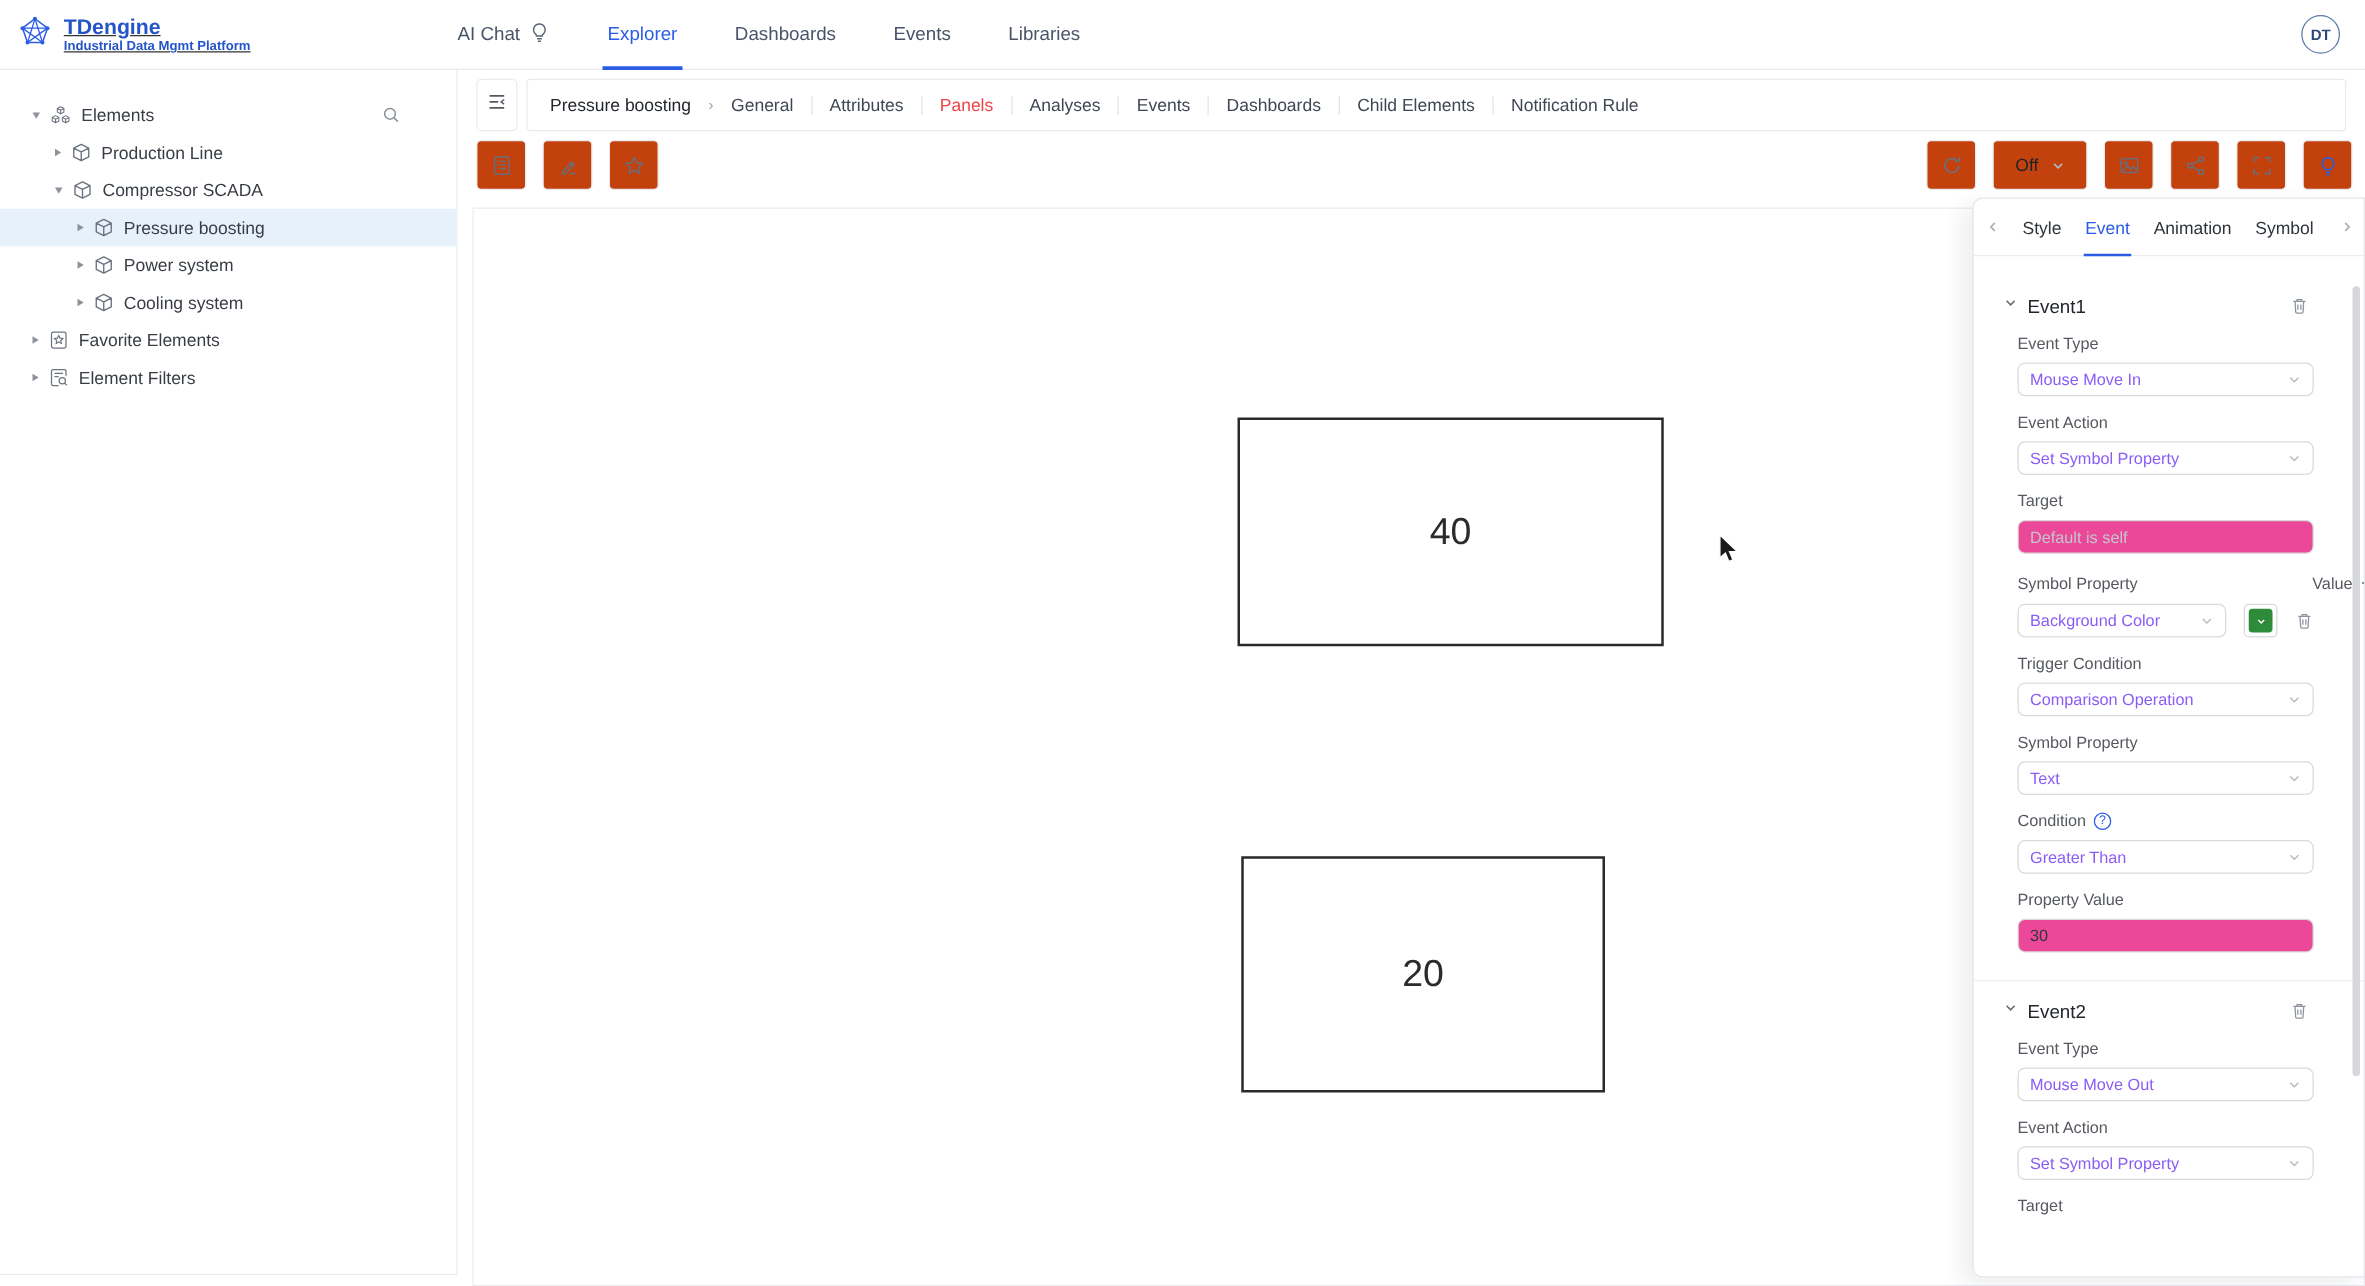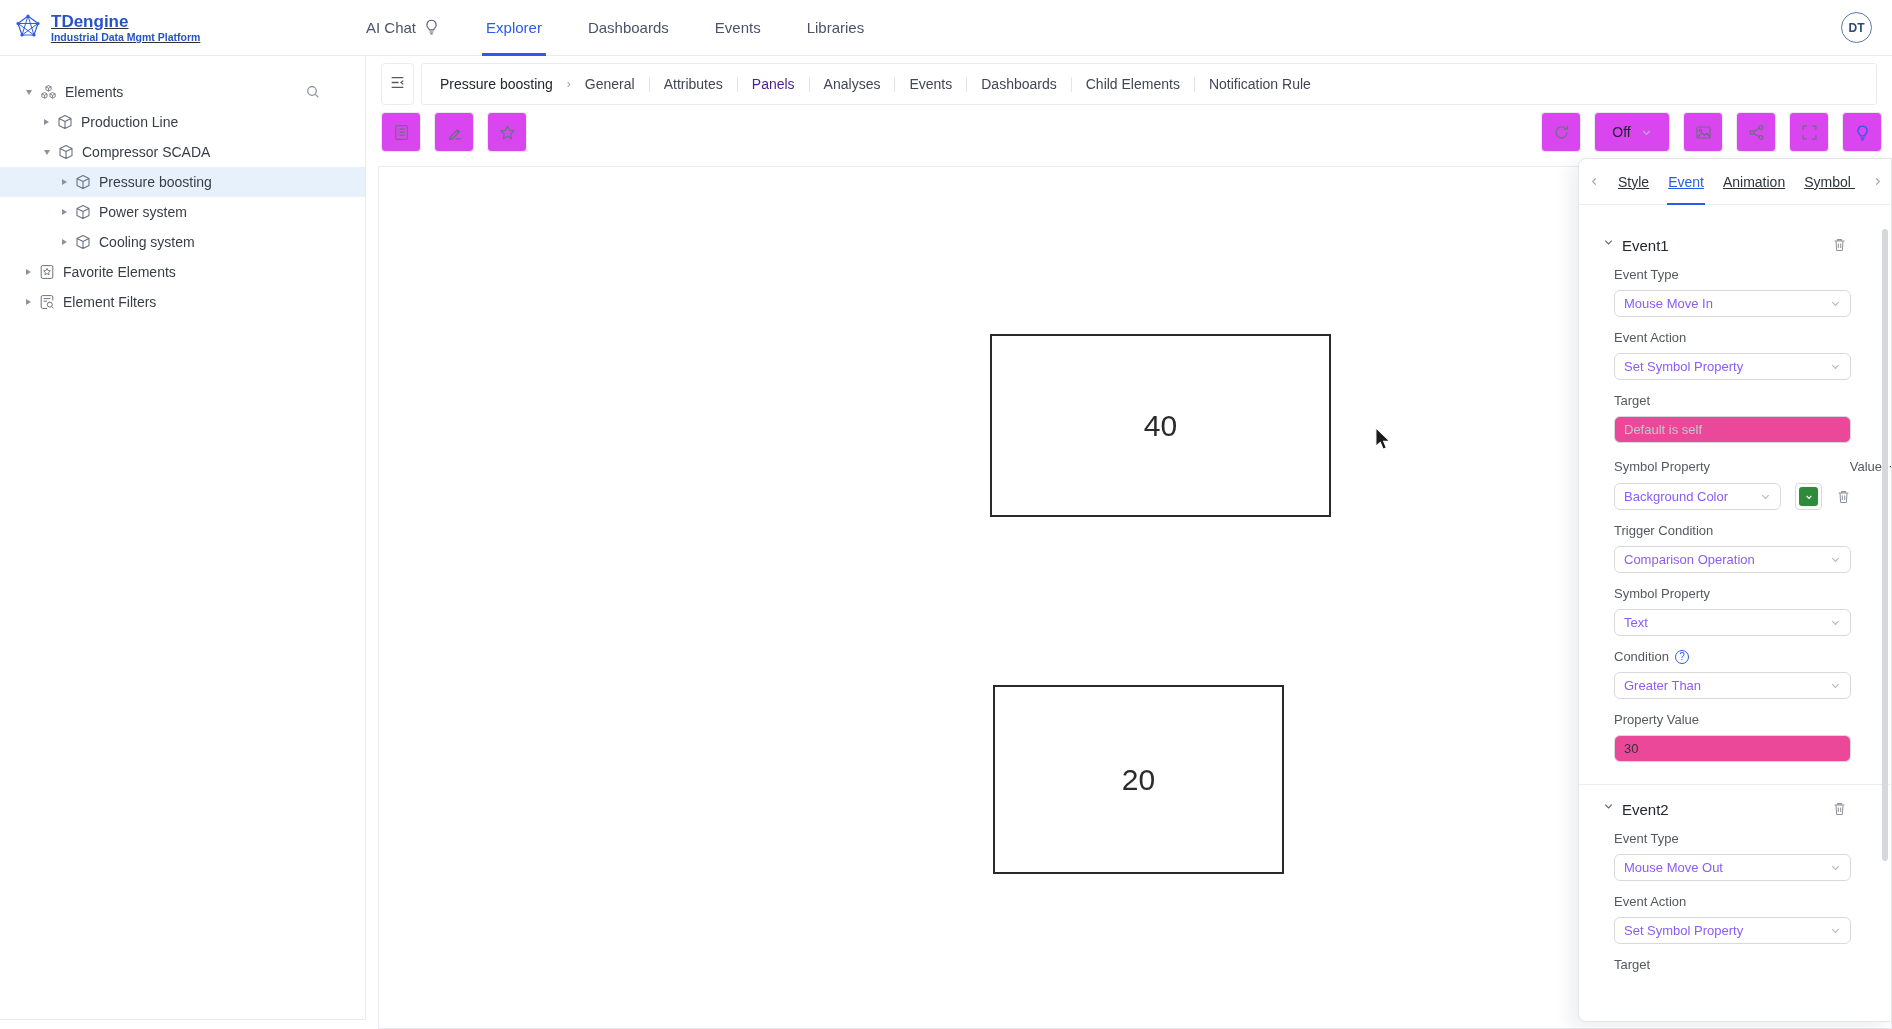--- a/index.html
+++ b/index.html
@@ -35,45 +35,45 @@
   .row-search { margin-left:auto; margin-right:44px; display:flex; cursor:pointer; }
 
   
   .crumb-btn { position:absolute; left:381px; top:63px; width:33px; height:42px; border:1px solid #e9ebef;
                border-radius:4px; display:flex; align-items:center; justify-content:center; cursor:pointer; background:#fff; }
   .crumbs { position:absolute; left:421px; top:63px; width:1456px; height:42px; border:1px solid #e9ebef; border-radius:3px;
             display:flex; align-items:center; gap:14px; padding:0 18px; font-size:14px; color:#3f4754; background:#fff; }
   .crumb-title { color:#22262d; font-weight:500; cursor:pointer; }
   .crumb-sep { color:#9ba1ab; font-size:12px; }
   .crumb-tab { cursor:pointer; white-space:nowrap; }
-  .crumb-tab.active { color:#4c1d95; }
+  .crumb-tab.active { color:#ef4444; }
   .vdiv { width:1px; height:15px; background:#e1e4e9; }
 
   
   .tools-left { position:absolute; left:381px; top:112px; display:flex; gap:13px; }
   .tools-right { position:absolute; right:10px; top:112px; display:flex; gap:13px; align-items:center; }
-  .tbtn { width:40px; height:40px; border:1px solid #e9ebef; border-radius:4px; background:#d946ef;
+  .tbtn { width:40px; height:40px; border:1px solid #e9ebef; border-radius:4px; background:#c2410c;
           display:flex; align-items:center; justify-content:center; cursor:pointer; }
   .tbtn-wide { width:76px; gap:10px; }
   .off-txt { font-size:14px; color:#1f2329; font-weight:500; }
 
   
   .canvas { position:absolute; left:378px; top:166px; width:1514px; height:863px; border:1px solid #e9ebef; background:#fff; }
   .shape { position:absolute; border:2px solid #2a2a2a; background:#fff; display:flex; align-items:center; justify-content:center;
            font-size:30px; color:#2b2b2b; }
   .shape1 { left:990px; top:334px; width:341px; height:183px; }
   .shape2 { left:993px; top:685px; width:291px; height:189px; }
   .cursor { position:absolute; left:1374px; top:428px; }
 
   
   .panel { position:absolute; left:1578px; top:158px; width:314px; height:864px; background:#fff;
            border:1px solid #e4e6ea; border-radius:8px 0 0 8px; box-shadow:-8px 6px 18px rgba(30,40,60,.08); overflow:hidden; }
   .panel-tabs { display:flex; align-items:center; height:46px; border-bottom:1px solid #ecedf0; padding:0 8px 0 10px; gap:17px;
                 font-size:14px; color:#2e333b; }
-  .ptab { position:relative; cursor:pointer; white-space:nowrap; padding:0 1px; height:46px; display:flex; align-items:center;text-decoration:underline; }
+  .ptab { position:relative; cursor:pointer; white-space:nowrap; padding:0 1px; height:46px; display:flex; align-items:center; }
   .ptab.active { color:#2b5ce6; }
   .ptab.active::after { content:""; position:absolute; left:0; right:0; bottom:0; height:2px; background:#2b5ce6; }
   .ptab-clip { max-width:64px; overflow:hidden; }
   .ptab-arrow { color:#a9aeb6; cursor:pointer; display:flex; }
   .panel-body { padding:32px 0 0 0; }
   .section-head { display:flex; align-items:flex-start; gap:8px; padding:0 44px 0 24px; }
   .sec-title { font-size:15px; color:#22262d; font-weight:500; flex:1; }
   .tr-btn { cursor:pointer; display:flex; }
   .fields { padding-left:35px; width:272px; }
   .f-label { margin:13px 0 8px; font-size:13px; color:#55595f; display:flex; align-items:center; gap:6px; }

